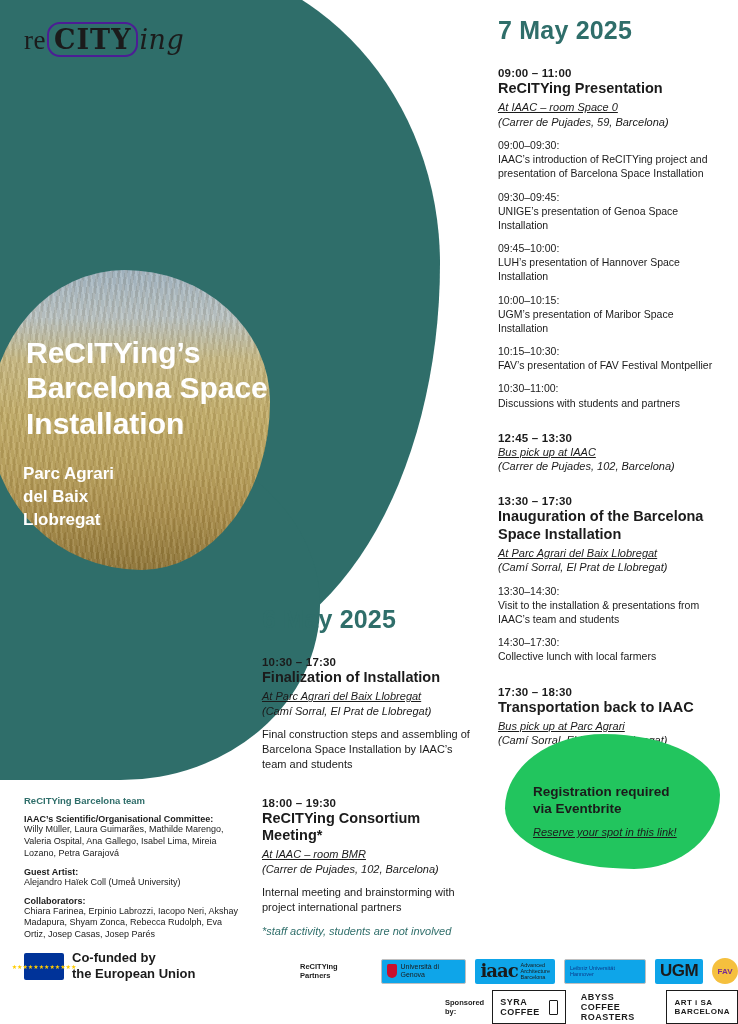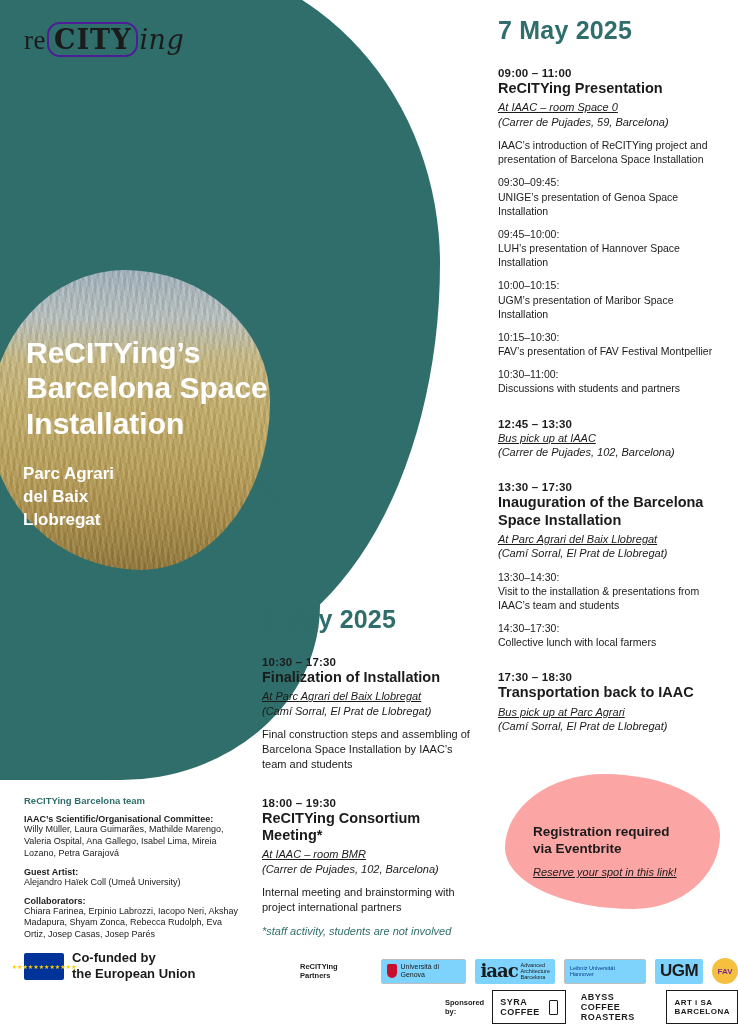--- a/index.html
+++ b/index.html
@@ -97,22 +97,22 @@
   .ev .loc { font-size:11px; font-style:italic; text-decoration:underline; line-height:1.3; }
   .ev .addr { font-size:11px; font-style:italic; line-height:1.3; }
   .ev .desc { font-size:11px; line-height:1.38; margin-top:9px; }
   .ev .note { font-size:11px; line-height:1.38; font-style:italic; color:#2f6e6a; margin-top:9px; }
   .sub { margin-top:9px; }
   .sub .sub-t { font-size:10.5px; line-height:1.35; }
   .sub .sub-d { font-size:10.5px; line-height:1.35; }
 
   
   .reg {
-    position:absolute; left:505px; top:774px; width:215px; height:135px;
-    background:#fca5a5;
+    position:absolute; left:505px; top:734px; width:215px; height:135px;
+    background:#22c55e;
     border-radius:46% 54% 40% 60% / 55% 45% 55% 45%;
   }
   .reg .reg-t {
     position:absolute; left:28px; top:50px; width:165px;
     font-size:13.5px; font-weight:700; line-height:1.25;
   }
   .reg .reg-l {
     position:absolute; left:28px; top:92px; width:170px;
     font-size:11px; font-style:italic; text-decoration:underline;
   }
@@ -132,21 +132,21 @@
     display:flex; align-items:center; justify-content:center;
     letter-spacing:0px;
   }
   .eu-txt { font-size:13px; line-height:1.25; font-weight:700; color:#1b1b1b; }
 
   .partners { position:absolute; left:300px; top:18px; display:flex; align-items:center; gap:9px; }
   .partners .plabel { font-size:7.5px; color:#1b1b1b; font-weight:700; margin-right:2px; }
   .pbox {
     border:1px solid #bfbfbf; border-radius:2px; padding:2px 5px;
     font-size:8px; line-height:1.15; display:flex; align-items:center; gap:3px;
-    height:25px; background:#7dd3fc;
+    height:25px; background:#0ea5e9;
   }
   .pbox.nb { border:none; }
   .shield { width:11px; height:14px; background:#c8102e; border-radius:2px 2px 6px 6px; }
   .iaac-logo { font-family:"DejaVu Serif", serif; font-size:18px; font-weight:700; letter-spacing:-1px; }
   .ugm { font-size:17px; font-weight:700; letter-spacing:-.5px; }
   .fav {
     width:26px; height:26px; border-radius:50%; background:#f5c03e;
     display:flex; align-items:center; justify-content:center;
     font-size:8px; font-weight:700; color:#7a2d8f;
   }
@@ -219,20 +219,21 @@
 
   <div class="col-may7">
     <div class="day-head">7 May 2025</div>
 
     <div class="ev">
       <div class="time">09:00 – 11:00</div>
       <div class="name">ReCITYing Presentation</div>
       <div class="loc">At IAAC – room Space 0</div>
       <div class="addr">(Carrer de Pujades, 59, Barcelona)</div>
       <div class="sub">
+        <div class="sub-t">09:00–09:30:</div>
         <div class="sub-d">IAAC’s introduction of ReCITYing project and presentation of Barcelona Space Installation</div>
       </div>
       <div class="sub">
         <div class="sub-t">09:30–09:45:</div>
         <div class="sub-d">UNIGE’s presentation of Genoa Space Installation</div>
       </div>
       <div class="sub">
         <div class="sub-t">09:45–10:00:</div>
         <div class="sub-d">LUH’s presentation of Hannover Space Installation</div>
       </div>

